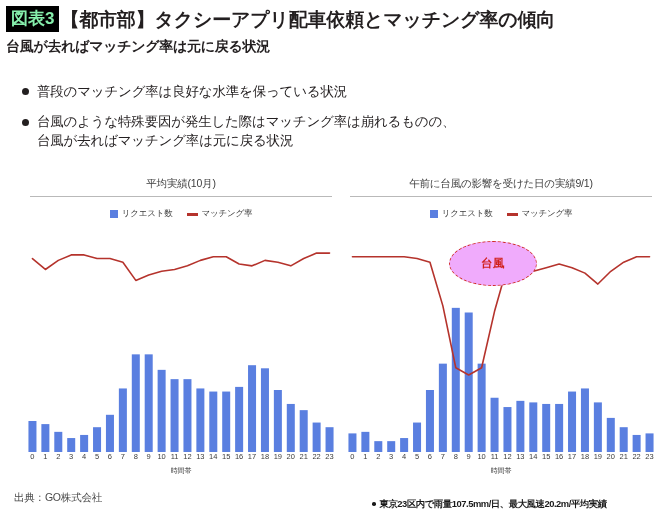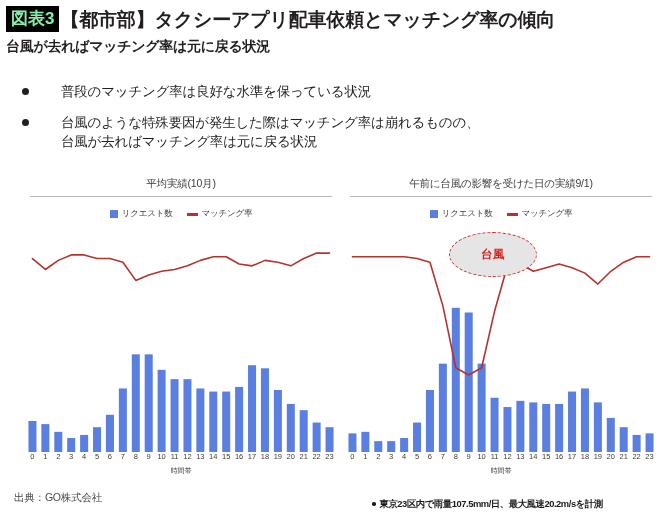--- a/index.html
+++ b/index.html
@@ -29,21 +29,21 @@
     letter-spacing:-0.3px;
   }
 
   
   .bullets{position:absolute;left:22px;top:82px;right:10px;}
   .bullet{display:flex;align-items:flex-start;margin-bottom:11px;}
   .bullet .dot{
     width:7px;height:7px;border-radius:50%;background:#231f20;
     margin-top:6px;flex:0 0 auto;
   }
-  .bullet .btext{margin-left:32px;font-size:13.5px;line-height:1.45;letter-spacing:-0.2px;}
+  .bullet .btext{margin-left:8px;font-size:13.5px;line-height:1.45;letter-spacing:-0.2px;}
 
   
   .charts{position:absolute;left:0;top:176px;width:670px;height:310px;}
   .panel{position:absolute;top:0;width:330px;height:310px;}
   .panel.left{left:16px;}
   .panel.right{left:336px;}
 
   .panel-title{
     text-align:center;font-size:10.5px;color:#3c3c3c;
     letter-spacing:-0.2px;height:14px;line-height:14px;
@@ -72,24 +72,24 @@
     position:absolute;top:0;font-size:7.5px;color:#3b3b3b;
     transform:translateX(-50%);white-space:nowrap;
   }
   .xlabel{
     text-align:center;font-size:7px;color:#3b3b3b;margin-top:1px;
     letter-spacing:-0.2px;
   }
 
   
   .callout{
-    position:absolute;width:86px;height:43px;left:calc(50% - 8px);top:2px;
+    position:absolute;width:86px;height:43px;left:calc(50% - 8px);top:11px;
     transform:translateX(-50%);
     border:1.2px dashed #cf2b28;border-radius:50%;
-    background:#e5e5e5;
+    background:#f0abfc;
     display:flex;align-items:center;justify-content:center;
   }
   .callout span{
     color:#d0201b;font-weight:bold;font-size:11.5px;letter-spacing:0.5px;
   }
 
   
   .source{
     position:absolute;left:14px;bottom:14px;font-size:10.5px;color:#4a4a4a;
     letter-spacing:-0.2px;
@@ -117,21 +117,21 @@
   </div>
   <div class="subtitle">台風が去ればマッチング率は元に戻る状況</div>
 
   <div class="bullets">
     <div class="bullet">
       <span class="dot"></span>
       <span class="btext">普段のマッチング率は良好な水準を保っている状況</span>
     </div>
     <div class="bullet">
       <span class="dot"></span>
-      <span class="btext" style="white-space:pre-line;">台風のような特殊要因が発生した際はマッチング率は崩れるものの、
+      <span class="btext" style="white-space:pre-line;font-family:Liberation Mono, monospace;">台風のような特殊要因が発生した際はマッチング率は崩れるものの、
 台風が去ればマッチング率は元に戻る状況</span>
     </div>
   </div>
 
   <div class="charts">
 
     <div class="panel left">
       <div class="panel-title">平均実績(10月)</div>
       <div class="rule"></div>
       <div class="legend">
@@ -274,16 +274,16 @@
           <span class="tick" style="left: 97.917%;">23</span>
         </div>
       <div class="xlabel">時間帯</div>
     </div>
   </div>
 
   <div class="source">出典：GO株式会社</div>
   <div class="notes">
     <div class="note">
       <span class="ndot"></span>
-      <span>東京23区内で雨量107.5mm/日、最大風速20.2m/sを計測</span>
+      <span>東京23区内で雨量107.5mm/日、最大風速20.2m/平均実績</span>
     </div>
   </div>
 </div>
 
 </body></html>

